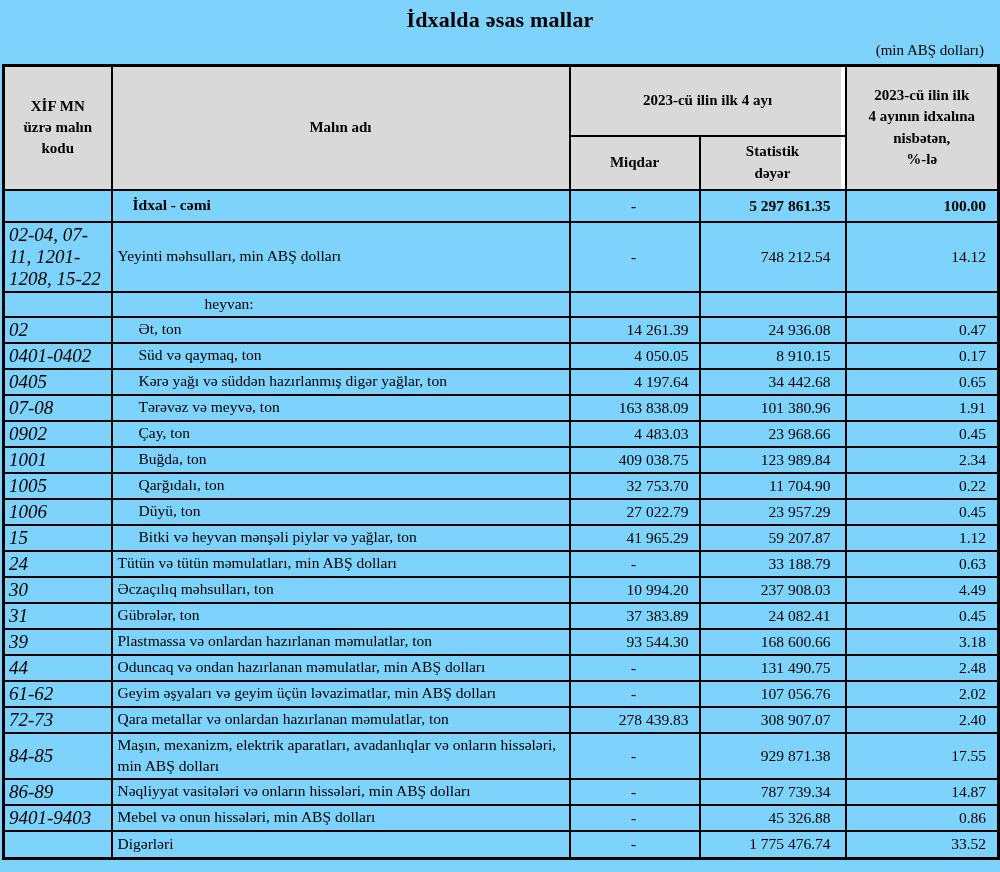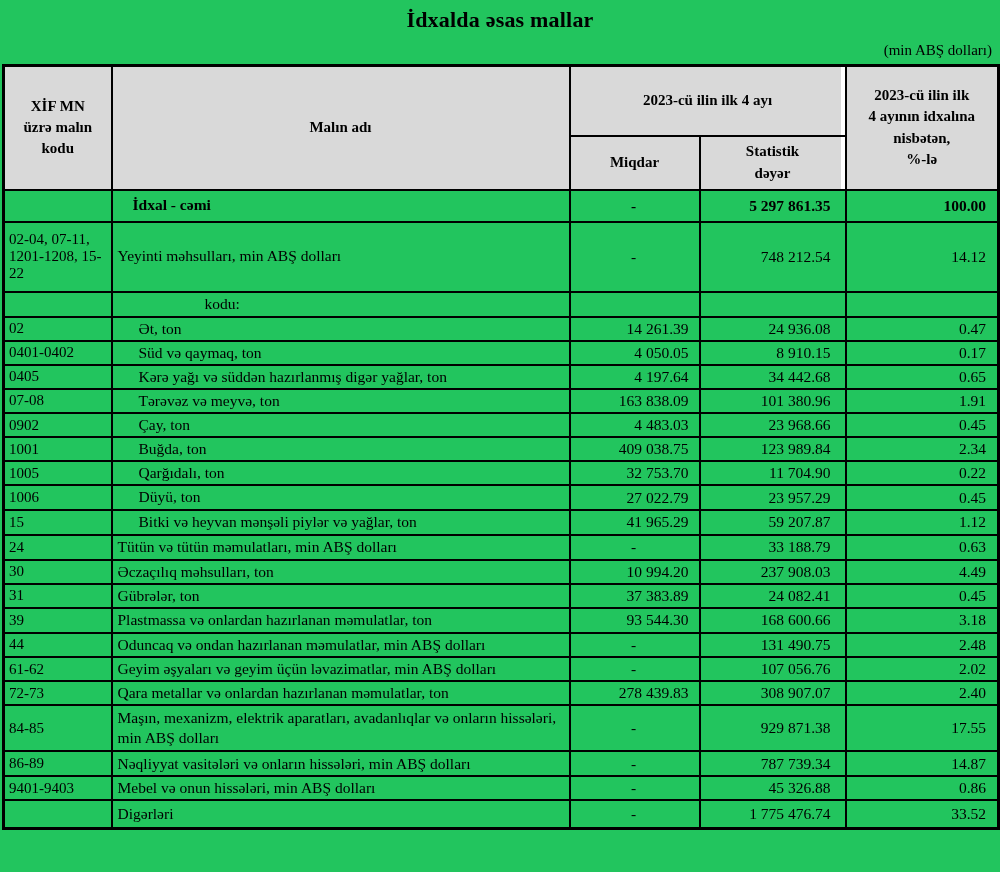--- a/index.html
+++ b/index.html
@@ -1,26 +1,26 @@
 <!DOCTYPE html>
 <html><head>
 <meta charset="utf-8">
 <style>
   html, body { margin:0; padding:0; background:#ffffff; }
   .page {
     width:1000px; height:872px; box-sizing:border-box;
-    padding-top:5px; background:#22c55e; color:#000;
+    padding-top:5px; background:#7dd3fc; color:#000;
     font-family:"Liberation Serif", serif; overflow:hidden;
   }
   .title {
     text-align:center; font-weight:700; font-size:22px;
     margin:2px 0 9px 0; letter-spacing:0.2px;
   }
   .unit-note {
-    text-align:right; font-size:15px; margin:0 8px 5px 0;
+    text-align:right; font-size:15px; margin:0 16px 5px 0;
   }
   table.main {
     border-collapse:collapse; table-layout:fixed;
     width:995px; margin-left:2px;
     border:3px solid #000;
   }
   th, td {
     border:2px solid #000; padding:0; overflow:hidden;
     font-size:15.5px; vertical-align:middle;
   }
@@ -28,21 +28,21 @@
     background:#d9d9d9; font-weight:700; font-size:15px;
     text-align:center; line-height:1.42;
   }
   th.pre { white-space:pre-line; }
   .th-r1 { height:70px; }
   .th-r2 { height:54px; }
   th.gap-right { box-shadow: inset -4px 0 0 #ffffff; }
   th.th-pct { padding:0 10px; }
   th.th-code { padding:0 6px; }
 
-  td.code { font-size:15px; padding:1px 2px 1px 4px; }
+  td.code { font-size:19px; padding:1px 2px 1px 4px;font-style:italic; }
   td.name { padding:1px 4px 1px 5px; line-height:1.3;margin-top:19px; }
   td.name.ind-total { padding-left:20px; }
   td.name.ind-ondan { padding-left:92px; }
   td.name.ind-sub   { padding-left:26px; }
   td.num { text-align:right; }
   td.qty { padding-right:10px; }
   td.qty.dash { text-align:center; padding-right:2px; }
   td.val { padding-right:14px; }
   td.pct { padding-right:11px; }
   tr.bold td { font-weight:700; }
@@ -94,21 +94,21 @@
       </tr>
       <tr class="r70">
         <td class="code">02-04, 07-11, 1201-1208, 15-22</td>
         <td class="name">Yeyinti məhsulları, min ABŞ dolları</td>
         <td class="num qty dash">-</td>
         <td class="num val">748 212.54</td>
         <td class="num pct">14.12</td>
       </tr>
       <tr class="r25">
         <td class="code"></td>
-        <td class="name ind-ondan">kodu:</td>
+        <td class="name ind-ondan">heyvan:</td>
         <td class="num qty"></td>
         <td class="num val"></td>
         <td class="num pct"></td>
       </tr>
       <tr class="r29">
         <td class="code">02</td>
         <td class="name ind-sub">Ət, ton</td>
         <td class="num qty">14 261.39</td>
         <td class="num val">24 936.08</td>
         <td class="num pct">0.47</td>

